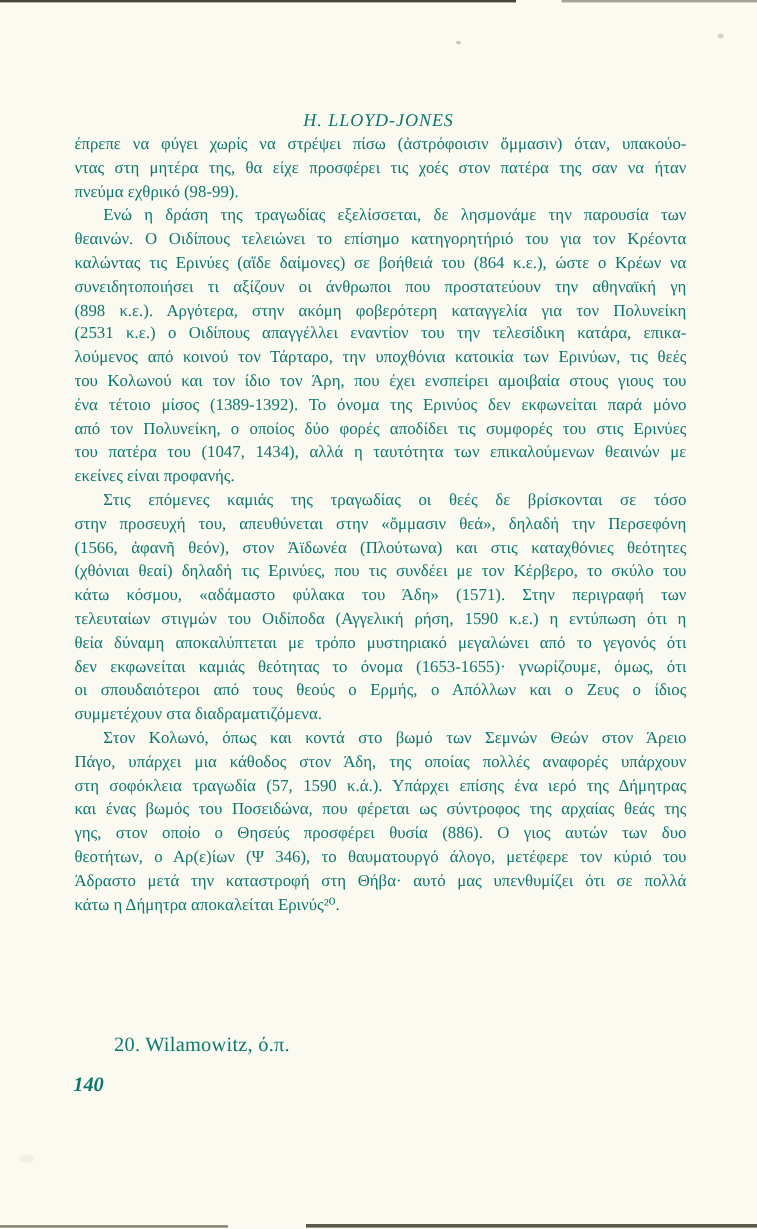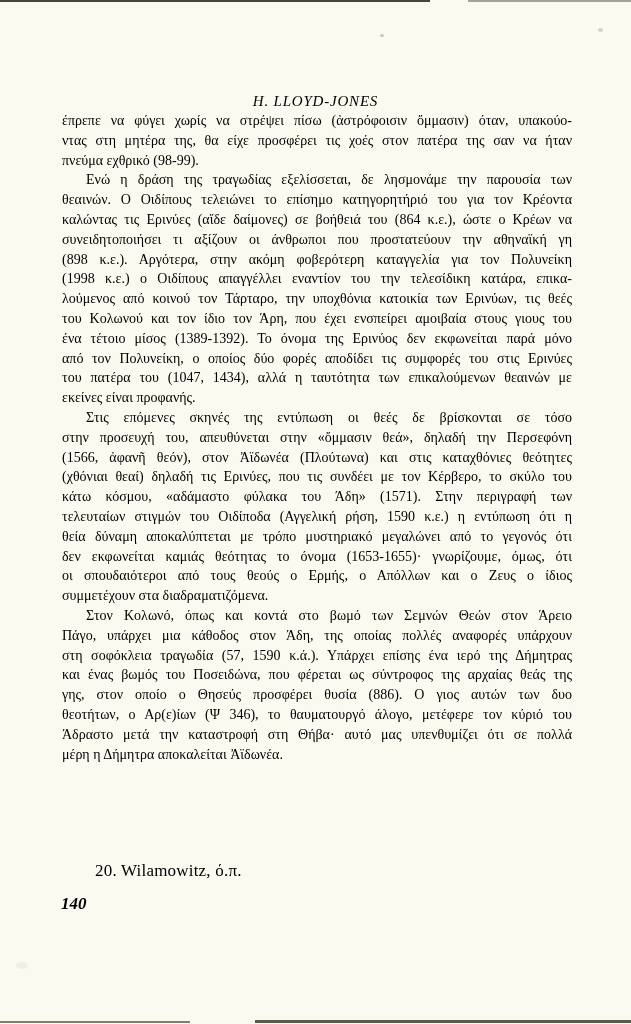--- a/index.html
+++ b/index.html
@@ -3,21 +3,21 @@
 <meta charset="utf-8">
 <style>
   html, body { margin: 0; padding: 0; }
   .page {
     position: relative;
     width: 631px;
     height: 1024px;
     background: #fbfaf1;
     overflow: hidden;
     font-family: "Liberation Serif", "DejaVu Serif", serif;
-    color: #000000;
+    color: #0f766e;
   }
   
   .edge { position: absolute; }
   .edge-top-left    { left: 0;    top: 0;       width: 430px; height: 2px;   background: #45453c; }
   .edge-top-right   { left: 468px; top: 0;      width: 163px; height: 2px;   background: #a3a396; }
   .edge-bottom-left { left: 0;    top: 1021px;  width: 190px; height: 2px;   background: #80806f; }
   .edge-bottom-right{ left: 255px; top: 1020px; width: 376px; height: 3px;   background: #59594c; }
   .speck { position: absolute; border-radius: 50%; }
   .speck-1 { left: 380px; top: 34px;  width: 4px;  height: 3px; background: #c9c7b6; }
   .speck-2 { left: 598px; top: 28px;  width: 5px;  height: 4px; background: #d6d4c4; }
@@ -86,49 +86,49 @@
         <div class="line">έπρεπε να φύγει χωρίς να στρέψει πίσω (ἀστρόφοισιν ὄμμασιν) όταν, υπακούο-</div>
         <div class="line">ντας στη μητέρα της, θα είχε προσφέρει τις χοές στον πατέρα της σαν να ήταν</div>
         <div class="line last">πνεύμα εχθρικό (98-99).</div>
       </div>
       <div class="paragraph indent">
         <div class="line">Ενώ η δράση της τραγωδίας εξελίσσεται, δε λησμονάμε την παρουσία των</div>
         <div class="line">θεαινών. Ο Οιδίπους τελειώνει το επίσημο κατηγορητήριό του για τον Κρέοντα</div>
         <div class="line">καλώντας τις Ερινύες (αἵδε δαίμονες) σε βοήθειά του (864 κ.ε.), ώστε ο Κρέων να</div>
         <div class="line">συνειδητοποιήσει τι αξίζουν οι άνθρωποι που προστατεύουν την αθηναϊκή γη</div>
         <div class="line">(898 κ.ε.). Αργότερα, στην ακόμη φοβερότερη καταγγελία για τον Πολυνείκη</div>
-        <div class="line">(1998 κ.ε.) ο Οιδίπους απαγγέλλει εναντίον του την τελεσίδικη κατάρα, επικα-</div>
+        <div class="line">(2531 κ.ε.) ο Οιδίπους απαγγέλλει εναντίον του την τελεσίδικη κατάρα, επικα-</div>
         <div class="line">λούμενος από κοινού τον Τάρταρο, την υποχθόνια κατοικία των Ερινύων, τις θεές</div>
         <div class="line">του Κολωνού και τον ίδιο τον Άρη, που έχει ενσπείρει αμοιβαία στους γιους του</div>
         <div class="line">ένα τέτοιο μίσος (1389-1392). Το όνομα της Ερινύος δεν εκφωνείται παρά μόνο</div>
         <div class="line">από τον Πολυνείκη, ο οποίος δύο φορές αποδίδει τις συμφορές του στις Ερινύες</div>
         <div class="line">του πατέρα του (1047, 1434), αλλά η ταυτότητα των επικαλούμενων θεαινών με</div>
         <div class="line last">εκείνες είναι προφανής.</div>
       </div>
       <div class="paragraph indent">
-        <div class="line">Στις επόμενες σκηνές της εντύπωση οι θεές δε βρίσκονται σε τόσο</div>
+        <div class="line">Στις επόμενες καμιάς της τραγωδίας οι θεές δε βρίσκονται σε τόσο</div>
         <div class="line">στην προσευχή του, απευθύνεται στην «ὄμμασιν θεά», δηλαδή την Περσεφόνη</div>
         <div class="line">(1566, ἀφανῆ θεόν), στον Ἀϊδωνέα (Πλούτωνα) και στις καταχθόνιες θεότητες</div>
         <div class="line">(χθόνιαι θεαί) δηλαδή τις Ερινύες, που τις συνδέει με τον Κέρβερο, το σκύλο του</div>
         <div class="line">κάτω κόσμου, «αδάμαστο φύλακα του Άδη» (1571). Στην περιγραφή των</div>
         <div class="line">τελευταίων στιγμών του Οιδίποδα (Αγγελική ρήση, 1590 κ.ε.) η εντύπωση ότι η</div>
         <div class="line">θεία δύναμη αποκαλύπτεται με τρόπο μυστηριακό μεγαλώνει από το γεγονός ότι</div>
         <div class="line">δεν εκφωνείται καμιάς θεότητας το όνομα (1653-1655)· γνωρίζουμε, όμως, ότι</div>
         <div class="line">οι σπουδαιότεροι από τους θεούς ο Ερμής, ο Απόλλων και ο Ζευς ο ίδιος</div>
         <div class="line last">συμμετέχουν στα διαδραματιζόμενα.</div>
       </div>
       <div class="paragraph indent">
         <div class="line">Στον Κολωνό, όπως και κοντά στο βωμό των Σεμνών Θεών στον Άρειο</div>
         <div class="line">Πάγο, υπάρχει μια κάθοδος στον Άδη, της οποίας πολλές αναφορές υπάρχουν</div>
         <div class="line">στη σοφόκλεια τραγωδία (57, 1590 κ.ά.). Υπάρχει επίσης ένα ιερό της Δήμητρας</div>
         <div class="line">και ένας βωμός του Ποσειδώνα, που φέρεται ως σύντροφος της αρχαίας θεάς της</div>
         <div class="line">γης, στον οποίο ο Θησεύς προσφέρει θυσία (886). Ο γιος αυτών των δυο</div>
         <div class="line">θεοτήτων, ο Αρ(ε)ίων (Ψ 346), το θαυματουργό άλογο, μετέφερε τον κύριό του</div>
         <div class="line">Άδραστο μετά την καταστροφή στη Θήβα· αυτό μας υπενθυμίζει ότι σε πολλά</div>
-        <div class="line last">μέρη η Δήμητρα αποκαλείται Ἀϊδωνέα.</div>
+        <div class="line last">κάτω η Δήμητρα αποκαλείται Ερινύς²⁰.</div>
       </div>
     </div>
 
   <div class="footnote">20. Wilamowitz, ό.π.</div>
 
   <div class="page-number">140</div>
 
 </div>
 
 </body></html>

